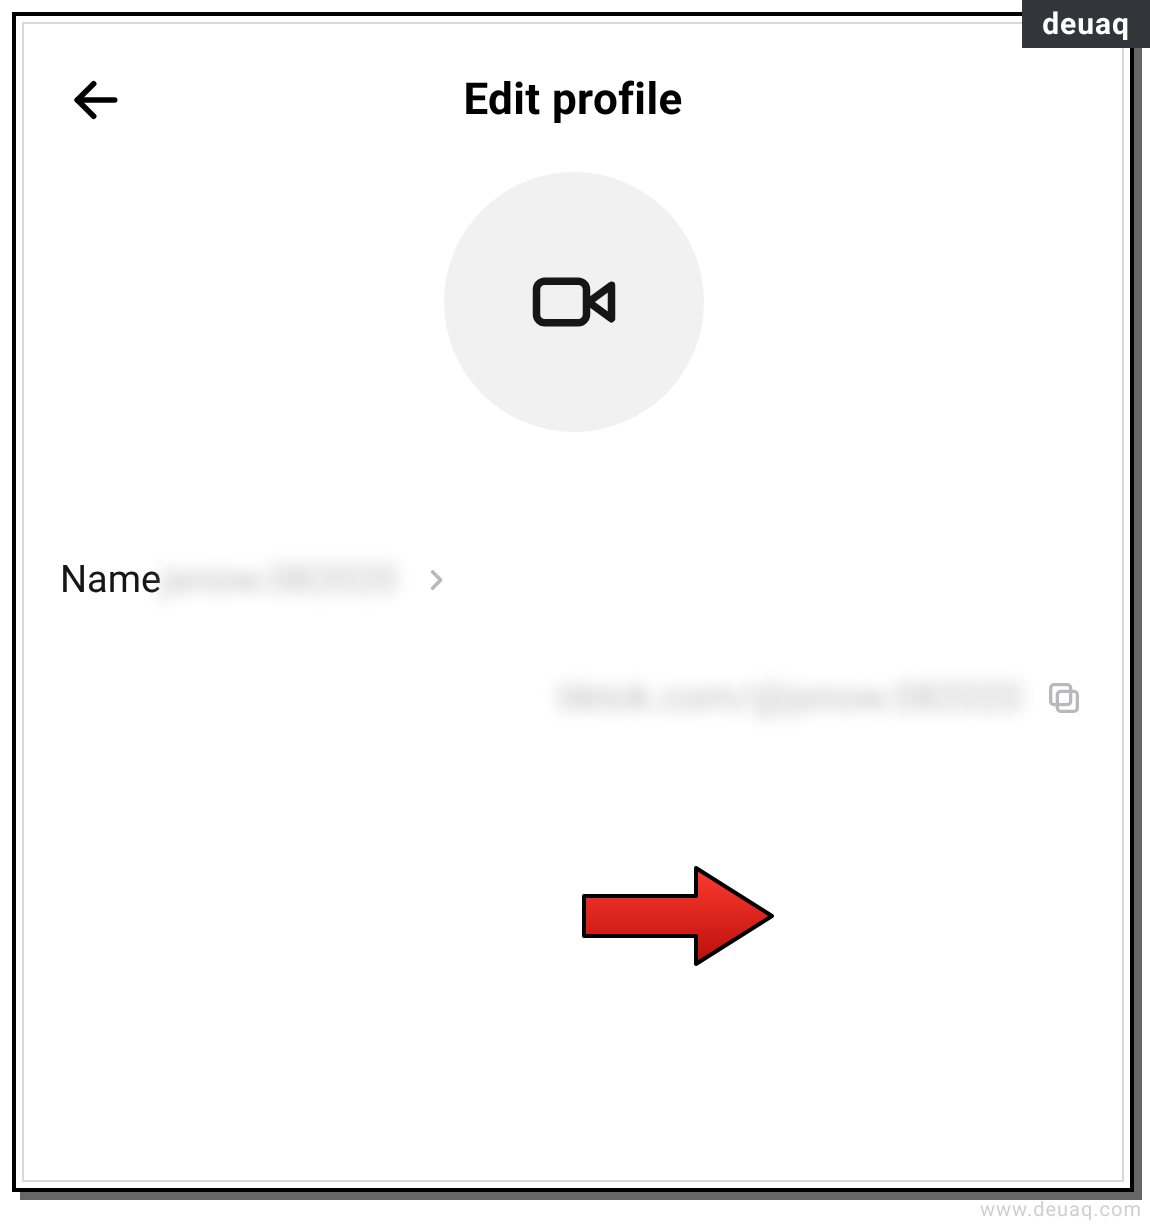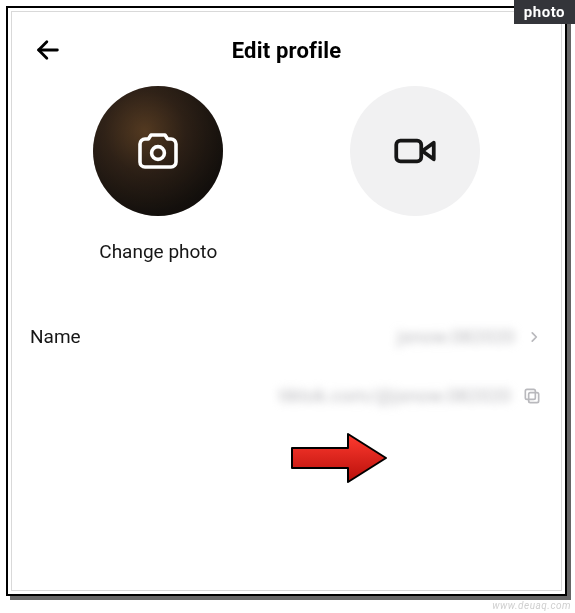--- a/index.html
+++ b/index.html
@@ -90,21 +90,21 @@
     }
     .media-label {
       margin-top: 24px;
       font-size: 19px;
       color: #161616;
     }
 
     .list-row {
       display: flex;
       align-items: center;
-      justify-content: space-between;
+      justify-content: flex-start;
       padding: 18px 0;
       cursor: pointer;
       position: relative;
     }
     .row-label {
       font-size: 19px;
       color: #161616;
     }
     .row-value {
       font-size: 19px;
@@ -158,49 +158,39 @@
       font-weight: 700;
       padding: 3px 10px 3px 10px;
       letter-spacing: 0.5px;
     }
     .watermark {
       position: absolute;
       right: 4px; bottom: 2px;
       font-size: 10px;
       color: #cfcfcf;
       letter-spacing: 0.5px;
-      font-style: italic;
     }
   </style>
 </head>
 <body>
 
 <div class="outer">
   <div class="inner">
 
     <div class="header">
       <div class="back-btn">
         <svg width="28" height="28" viewBox="0 0 24 24" fill="none" stroke="#000" stroke-width="2.4" stroke-linecap="round" stroke-linejoin="round">
           <line x1="20" y1="12" x2="4" y2="12"></line>
           <polyline points="11 5 4 12 11 19"></polyline>
         </svg>
       </div>
       <div class="title">Edit profile</div>
     </div>
 
     <div class="media-row">
-      <div class="media-col">
-        <div class="avatar-circle">
-          <svg width="48" height="48" viewBox="0 0 24 24" fill="none" stroke="#fff" stroke-width="1.8" stroke-linecap="round" stroke-linejoin="round" style="position:relative;z-index:2;">
-            <path d="M3 8.5 A2.5 2.5 0 0 1 5.5 6 H7.2 L8.5 4 H15.5 L16.8 6 H18.5 A2.5 2.5 0 0 1 21 8.5 V17.5 A2.5 2.5 0 0 1 18.5 20 H5.5 A2.5 2.5 0 0 1 3 17.5 Z"></path>
-            <circle cx="12" cy="13" r="3.2"></circle>
-          </svg>
-        </div>
-        <div class="media-label">Change photo</div>
-      </div>
 
       <div class="media-col">
         <div class="video-circle">
           <svg width="50" height="50" viewBox="0 0 24 24" fill="none" stroke="#161616" stroke-width="1.8" stroke-linecap="round" stroke-linejoin="round">
             <rect x="3" y="7" width="12" height="10" rx="2"></rect>
             <polygon points="21 8 15.5 12 21 16 21 8"></polygon>
           </svg>
         </div>
       </div>
     </div>
@@ -234,14 +224,14 @@
 <svg class="arrow-annotation" width="100" height="56" viewBox="0 0 100 56">
   <defs>
     <linearGradient id="g1" x1="0" y1="0" x2="0" y2="1">
       <stop offset="0%" stop-color="#ff3b30"></stop>
       <stop offset="100%" stop-color="#b80f0a"></stop>
     </linearGradient>
   </defs>
   <path d="M2 18 L58 18 L58 4 L96 28 L58 52 L58 38 L2 38 Z" fill="url(#g1)" stroke="#000" stroke-width="2" stroke-linejoin="round"></path>
 </svg>
 
-<div class="badge">photo</div>
+<div class="badge">deuaq</div>
 <div class="watermark">www.deuaq.com</div>
 
 </body></html>

